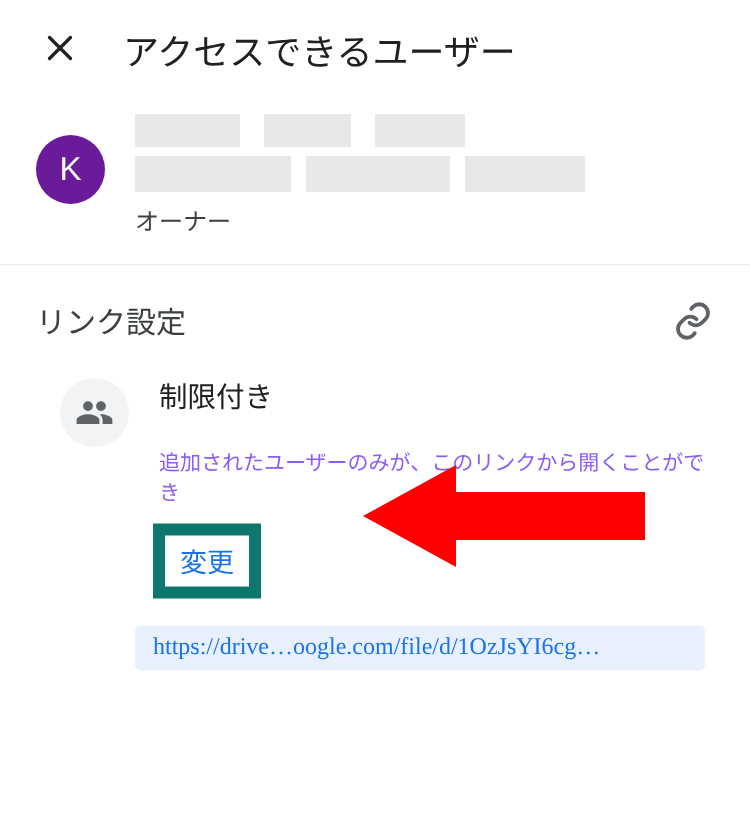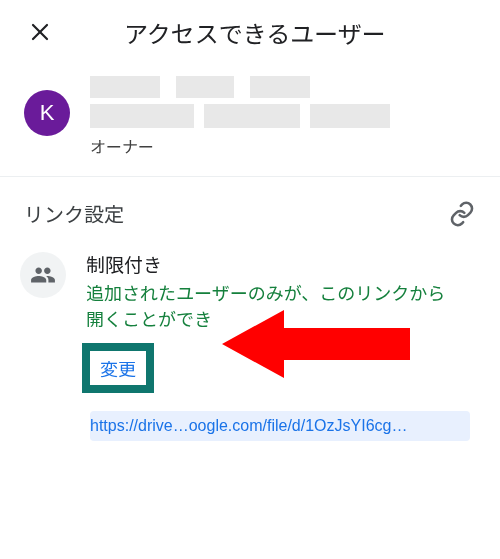--- a/index.html
+++ b/index.html
@@ -1,42 +1,42 @@
 <!DOCTYPE html>
 <html><head>
 <meta charset="utf-8">
 <style>
   * { box-sizing: border-box; margin: 0; padding: 0; }
   html, body { width: 500px; height: 559px; font-family: "Helvetica Neue", Arial, "Hiragino Kaku Gothic ProN", "Noto Sans JP", sans-serif; background: #fff; color: #202124; }
-  .header { display: flex; align-items: center; padding: 14px 18px 14px 22px; gap: 42px; }
+  .header { display: flex; align-items: center; padding: 14px 18px 14px 22px; }
   .close { width: 36px; height: 36px; display: flex; align-items: center; justify-content: center; cursor: pointer; }
   .close svg { width: 24px; height: 24px; }
   .title { font-size: 24px; margin-left: 24px; letter-spacing: 0; }
   .owner-row { display: flex; align-items: flex-start; padding: 12px 24px 18px 24px; }
   .avatar { width: 46px; height: 46px; border-radius: 50%; background: #6a1b9a; color: #fff; display: flex; align-items: center; justify-content: center; font-size: 22px; font-weight: 500; margin-top: 14px; flex-shrink: 0; }
   .owner-body { margin-left: 20px; flex: 1; }
   .mosaic-line { display: flex; gap: 16px; margin-bottom: 6px; }
   .mosaic-block { height: 22px; background: #e8e8e8; }
   .role { font-size: 16px; color: #404040; margin-top: 6px; }
   hr.sep { border: none; border-top: 1px solid #eceff1; margin: 0; }
   .section-head { display: flex; align-items: center; justify-content: space-between; padding: 22px 24px 4px 24px; gap: 38px; }
   .section-title { font-size: 20px; color: #3c4043; }
   .link-icon { width: 28px; height: 28px; color: #5f6368; display: flex; align-items: center; justify-content: center; }
   .link-icon svg { width: 28px; height: 28px; }
-  .restricted-row { display: flex; align-items: flex-start; padding: 18px 24px 0 20px; }
+  .restricted-row { display: flex; align-items: flex-start; padding: 18px 24px 0 40px; }
   .people-icon { width: 46px; height: 46px; border-radius: 50%; background: #f1f3f4; display: flex; align-items: center; justify-content: center; flex-shrink: 0; margin-top: 2px; }
   .people-icon svg { width: 26px; height: 26px; fill: #5f6368; }
   .restricted-body { margin-left: 20px; flex: 1; position: relative; }
   .restricted-title { font-size: 19px; color: #202124; }
-  .restricted-desc { font-size: 18px; color: #15803d; line-height: 1.45; margin-top: 4px; max-width: 370px; }
+  .restricted-desc { font-size: 14px; color: #8b5cf6; line-height: 1.45; margin-top: 21px; max-width: 370px; }
   .change-wrap { position: relative; display: inline-block; margin-top: 10px; margin-left: -4px; }
   .change-btn { display: inline-block; font-size: 18px; color: #1a73e8; padding: 4px 10px; cursor: pointer; border: 8px solid #0f766e; }
   .arrow { position: absolute; left: 136px; top: 54px; width: 200px; height: 80px; pointer-events: none; }
   .arrow svg { width: 200px; height: 80px; }
-  .url-row { margin: 18px 0 0 90px; padding: 6px 0; background: #e8f0fe; font-size: 16px; color: #1a73e8; border-radius: 4px; max-width: 380px; white-space: nowrap; overflow: hidden; text-overflow: ellipsis; cursor: pointer; }
+  .url-row { margin: 18px 0 0 90px; padding: 6px 12px; background: #e8f0fe; font-size: 16px; color: #1a73e8; border-radius: 4px; max-width: 380px; white-space: nowrap; overflow: hidden; text-overflow: ellipsis; cursor: pointer; font-family: Liberation Serif, serif; }
 </style>
 </head>
 <body>
 
 <div class="header">
   <div class="close">
     <svg viewBox="0 0 24 24" stroke="#202124" stroke-width="2.2" stroke-linecap="round">
       <line x1="5" y1="5" x2="19" y2="19"></line>
       <line x1="19" y1="5" x2="5" y2="19"></line>
     </svg>

